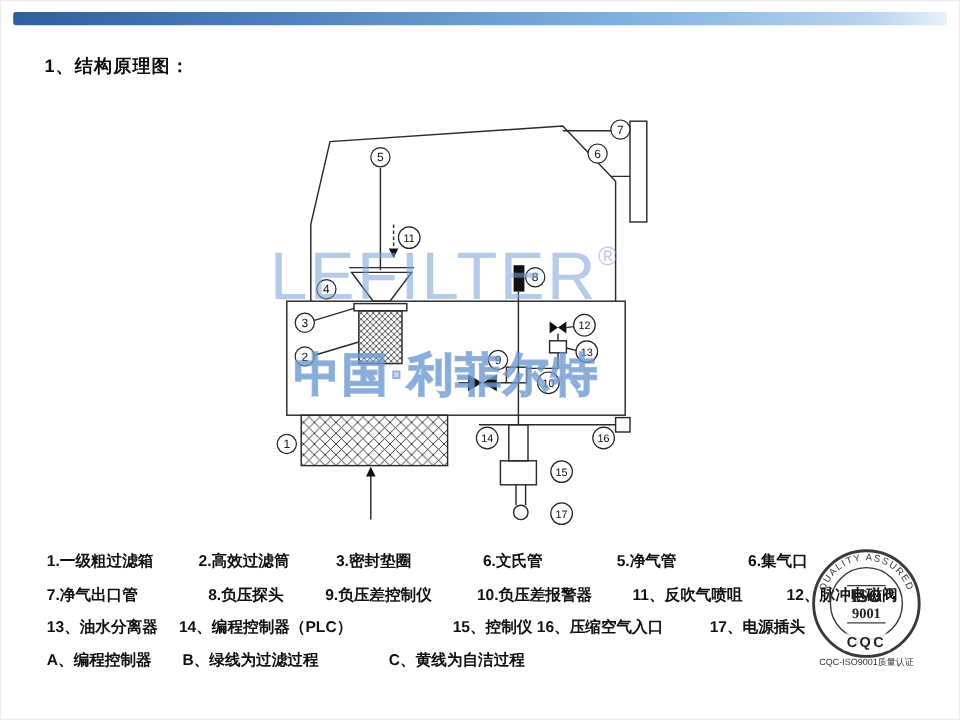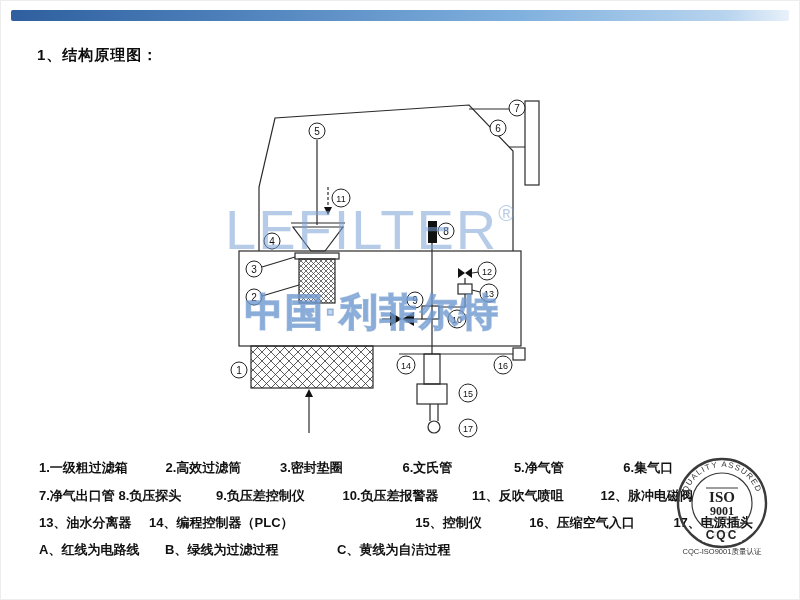--- a/index.html
+++ b/index.html
@@ -209,36 +209,36 @@
 
   <div id="legend-row-1" class="legend-row">
     <span style="margin-right:34px">1.一级粗过滤箱</span>
     <span style="margin-right:35px">2.高效过滤筒</span>
     <span style="margin-right:56px">3.密封垫圈</span>
     <span style="margin-right:58px">6.文氏管</span>
     <span style="margin-right:56px">5.净气管</span>
     <span>6.集气口</span>
   </div>
   <div id="legend-row-2" class="legend-row">
-    <span style="">7.净气出口管</span>
+    <span style="margin-right:55px">7.净气出口管</span>
     <span style="margin-right:31px">8.负压探头</span>
     <span style="margin-right:34px">9.负压差控制仪</span>
     <span style="margin-right:30px">10.负压差报警器</span>
     <span style="margin-right:33px">11、反吹气喷咀</span>
     <span>12、脉冲电磁阀</span>
   </div>
   <div id="legend-row-3" class="legend-row">
     <span style="margin-right:14px">13、油水分离器</span>
-    <span style="margin-right:118px">14、编程控制器（PLC）</span>
-    <span style="margin-right:44px">15、控制仪</span>
+    <span style="margin-right:80px">14、编程控制器（PLC）</span>
+    <span style="">15、控制仪</span>
     <span style="margin-right:35px">16、压缩空气入口</span>
     <span>17、电源插头</span>
   </div>
   <div id="legend-row-4" class="legend-row">
-    <span style="margin-right:22px">A、红线为电路线</span>
+    <span style="margin-right:22px">A、编程控制器</span>
     <span style="margin-right:55px">B、绿线为过滤过程</span>
     <span>C、黄线为自洁过程</span>
   </div>
 
   <div class="seal">
     <svg width="102" height="96" viewBox="0 0 102 96">
       <circle cx="51" cy="48" r="44" fill="none" stroke="#3a3a3a" stroke-width="2.4"></circle>
       <circle cx="51" cy="48" r="30" fill="none" stroke="#3a3a3a" stroke-width="1.2"></circle>
       <path id="sealArcTop" d="M 15,48 A 36,36 0 0 1 87,48" fill="none"></path>
       <path id="sealArcBot" d="M 18,58 A 34,34 0 0 0 84,58" fill="none"></path>

